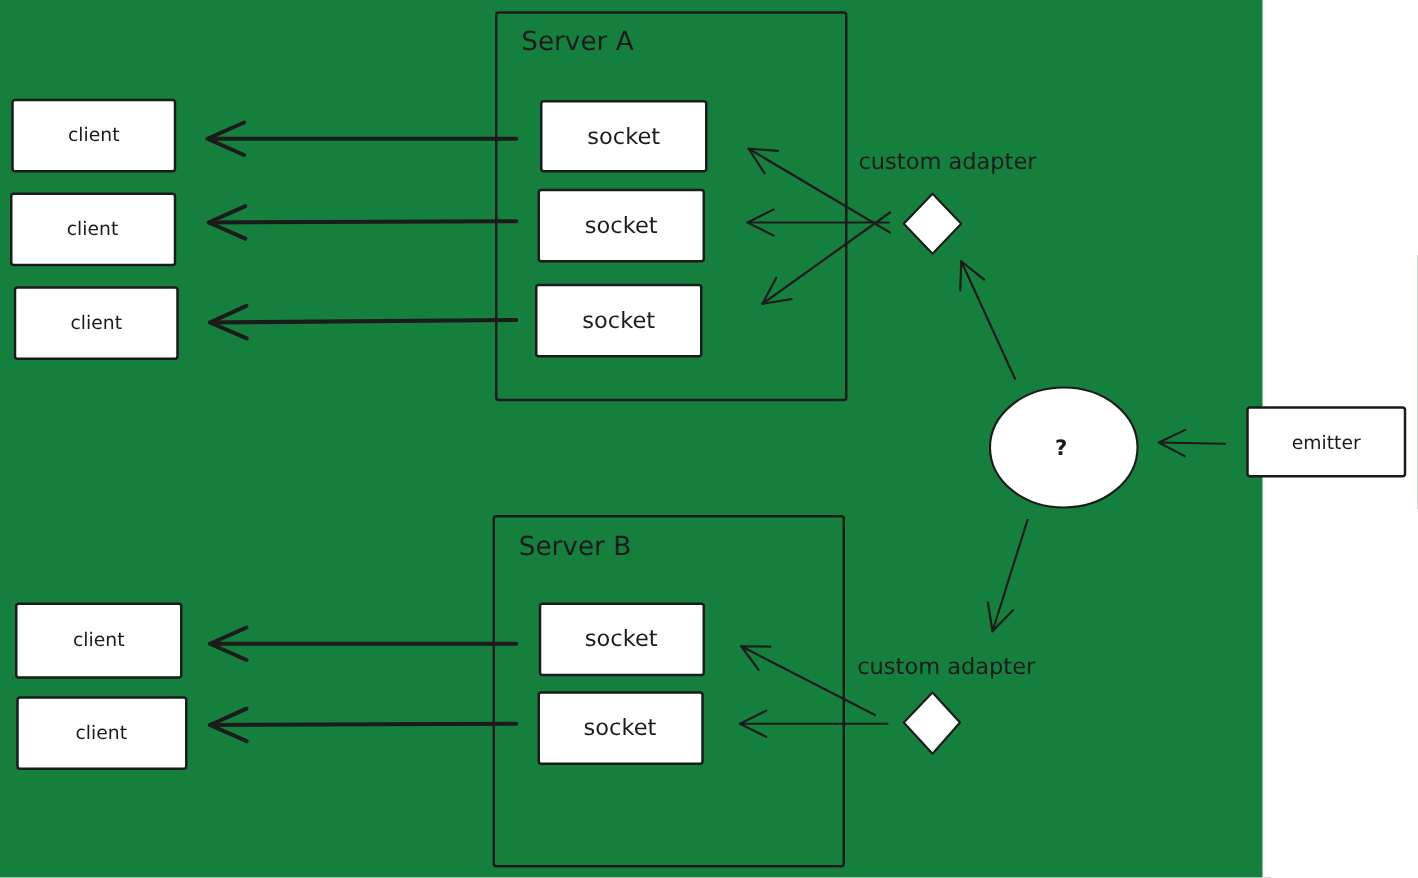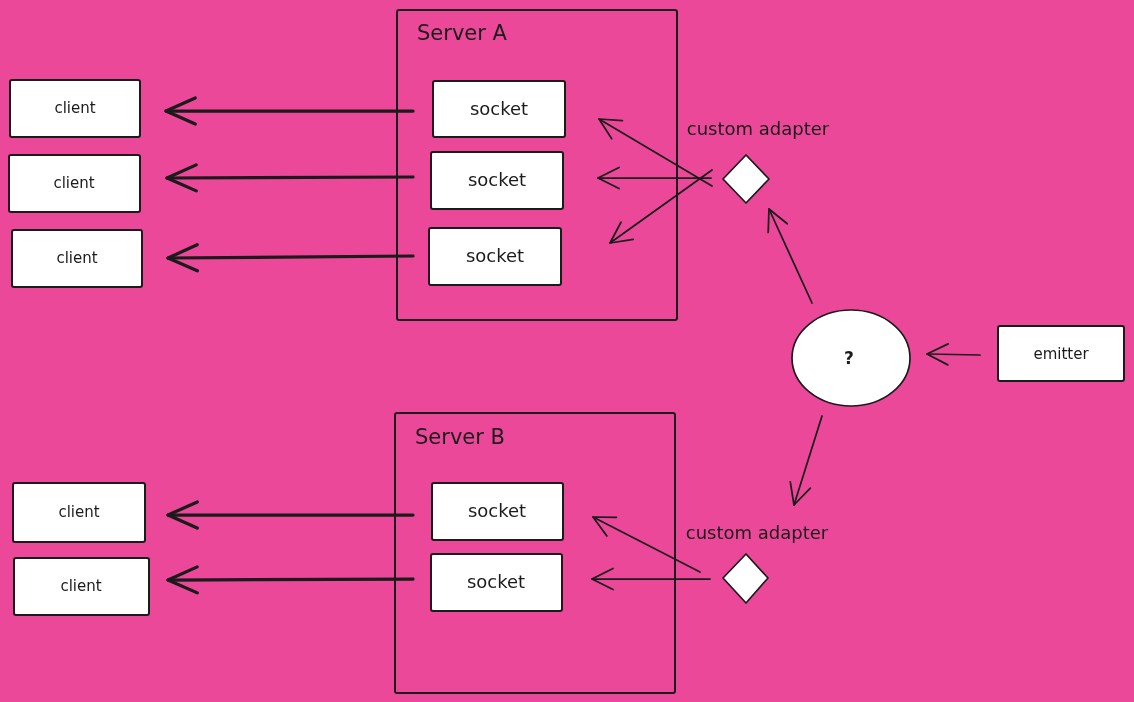--- a/index.html
+++ b/index.html
@@ -2,23 +2,23 @@
 <html><head>
 <meta charset="utf-8">
 <style>
   html, body {
     margin: 0;
     padding: 0;
     background: #ffffff;
   }
   #canvas-wrap {
     position: relative;
-    width: 1134px;
+    width: 1010px;
     height: 702px;
-    background: #ec4899;
+    background: #15803d;
     font-family: "DejaVu Sans", sans-serif;
     text-align: center;
   }
   svg text {
     font-family: "DejaVu Sans", sans-serif;
     fill: #1b1b1b;
   }
   .box {
     fill: #ffffff;
     stroke: #1b1b1b;

